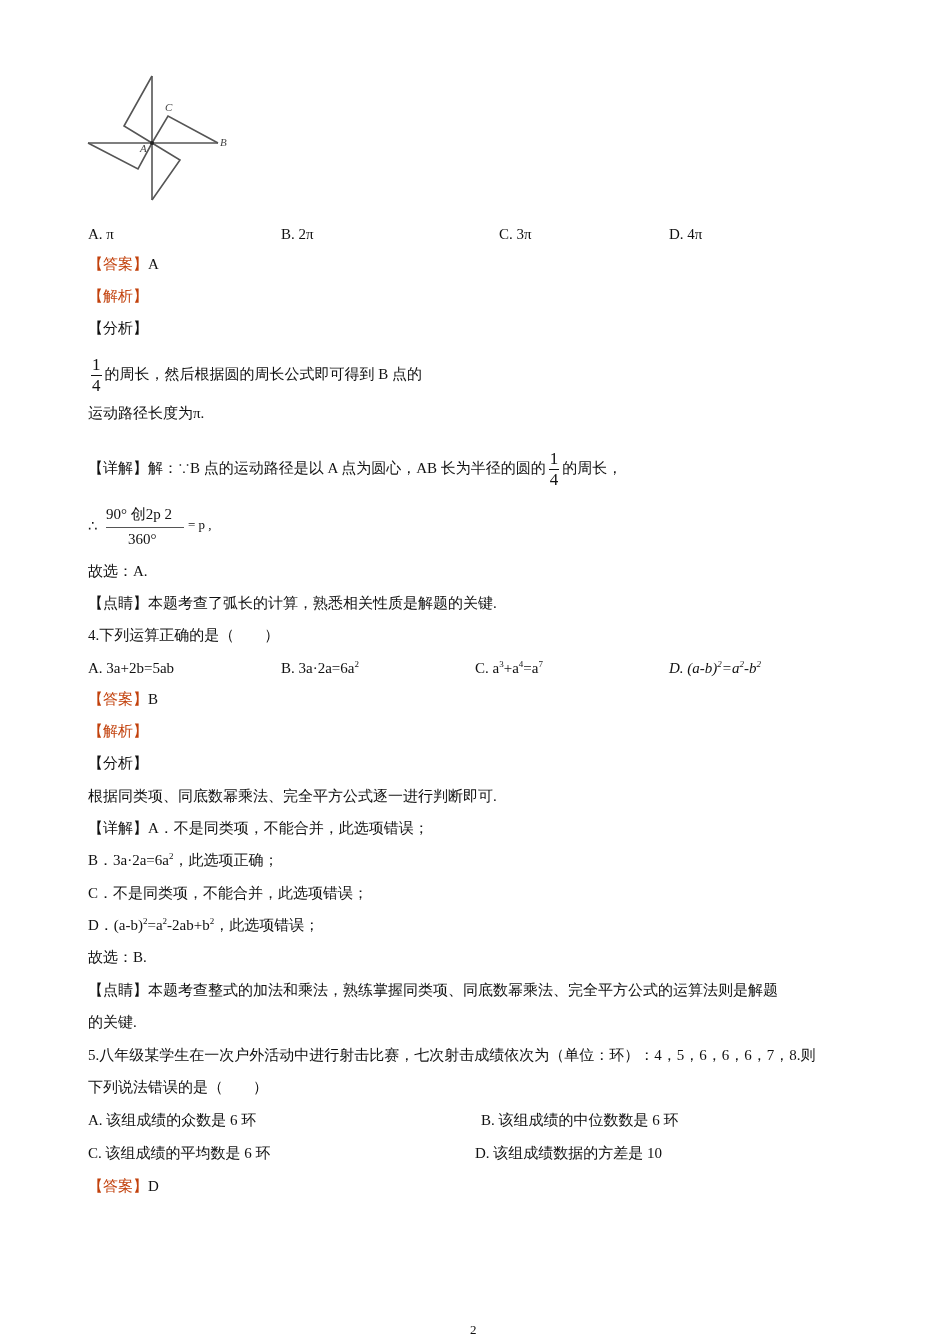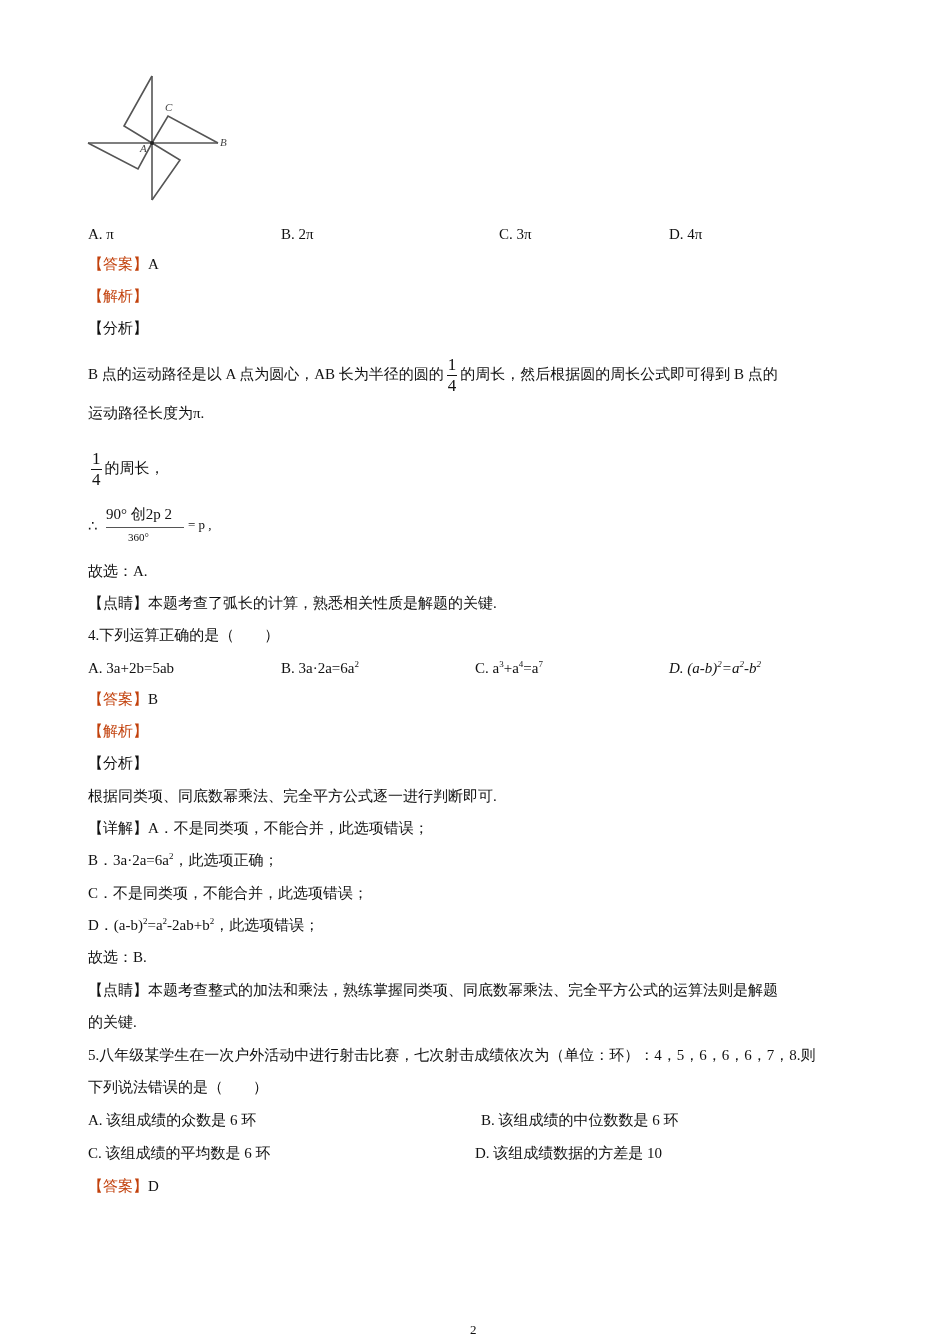--- a/index.html
+++ b/index.html
@@ -8,21 +8,21 @@
   .line { position:absolute; left:88px; white-space:nowrap; line-height:20px; }
   .tag-blue { color:#c2410c; }
   .opt { position:absolute; white-space:nowrap; line-height:20px; }
   sup { font-size:9px; vertical-align:6px; line-height:0; }
   .frac { display:inline-block; vertical-align:middle; text-align:center; margin:0 3px; line-height:20px; }
   .frac .num { display:block; border-bottom:1px solid #111; padding:0 1px; font-size:17px; }
   .frac .den { display:block; font-size:17px; }
   .formula { position:absolute; left:88px; top:505px; }
   .formula .fnum { position:absolute; left:18px; top:0; font-size:15px; white-space:nowrap; }
   .formula .fbar { position:absolute; left:18px; top:22px; width:78px; border-top:1px solid #555; }
-  .formula .fden { position:absolute; left:40px; top:26px; font-size:11px; }
+  .formula .fden { position:absolute; left:40px; top:26px; font-size:15px; }
   .formula .feq { position:absolute; left:100px; top:12px; font-size:13px; white-space:nowrap; }
   .formula .therefore { position:absolute; left:0; top:12px; font-size:15px; }
   .pagenum { position:absolute; top:1322px; left:470px; font-size:13px; }
   svg { position:absolute; left:86px; top:72px; }
 </style>
 </head>
 <body>
 
 <svg width="150" height="145" viewBox="0 0 150 145">
   <g stroke="#555" stroke-width="1.6" fill="none">
@@ -42,26 +42,26 @@
 <div class="opt" style="left:88px;top:224px;">A. π</div>
 <div class="opt" style="left:281px;top:224px;">B. 2π</div>
 <div class="opt" style="left:475px;top:224px;margin-left:24px;">C. 3π</div>
 <div class="opt" style="left:669px;top:224px;">D. 4π</div>
 
 <div class="line" style="top:254px;"><span class="tag-blue">【答案】</span><span>A</span></div>
 <div class="line tag-blue" style="top:286px;">【解析】</div>
 <div class="line" style="top:318px;">【分析】</div>
 
 <div class="line" style="top:352px;line-height:44px;">
-  <span>B 点的运动路径是以 A 点为圆心，AB 长为半径的圆的</span><span class="frac"><span class="num">1</span><span class="den">4</span></span><span>的周长，然后根据圆的周长公式即可得到 B 点的</span>
+  <span class="frac"><span class="num">1</span><span class="den">4</span></span><span>的周长，然后根据圆的周长公式即可得到 B 点的</span>
 </div>
 <div class="line" style="top:403px;">运动路径长度为π.</div>
 
 <div class="line" style="top:446px;line-height:44px;">
-  <span class="frac"><span class="num">1</span><span class="den">4</span></span><span>的周长，</span>
+  <span>【详解】解：∵B 点的运动路径是以 A 点为圆心，AB 长为半径的圆的</span><span class="frac"><span class="num">1</span><span class="den">4</span></span><span>的周长，</span>
 </div>
 
 <div class="formula">
   <span class="therefore">∴</span>
   <span class="fnum">90° 创2p   2</span>
   <span class="fbar"></span>
   <span class="fden">360°</span>
   <span class="feq">=  p ,</span>
 </div>
 

